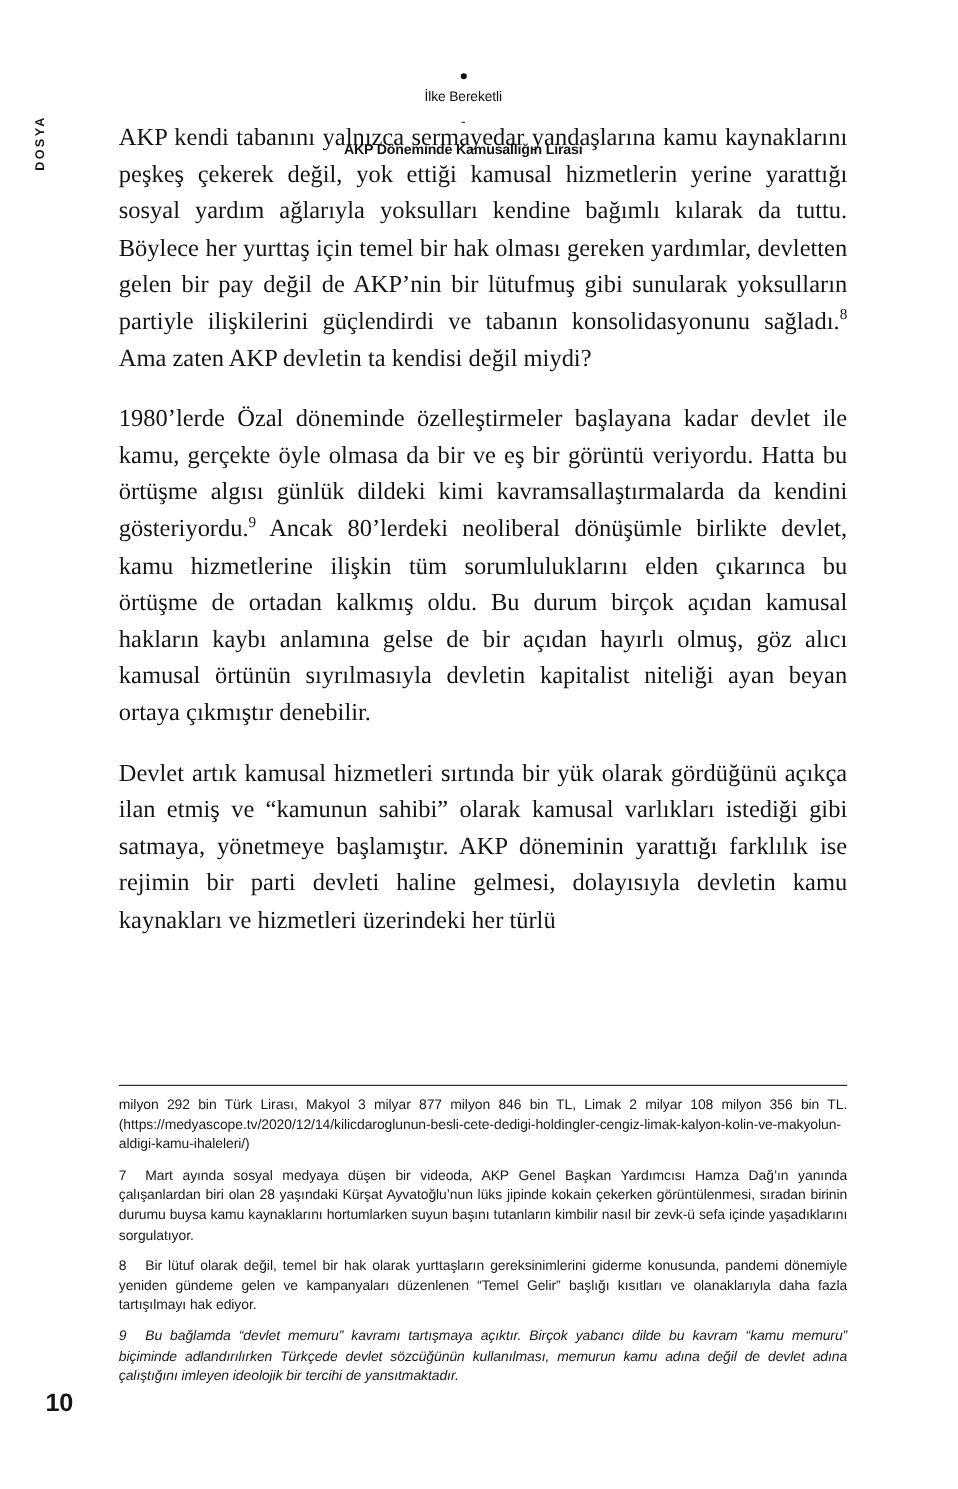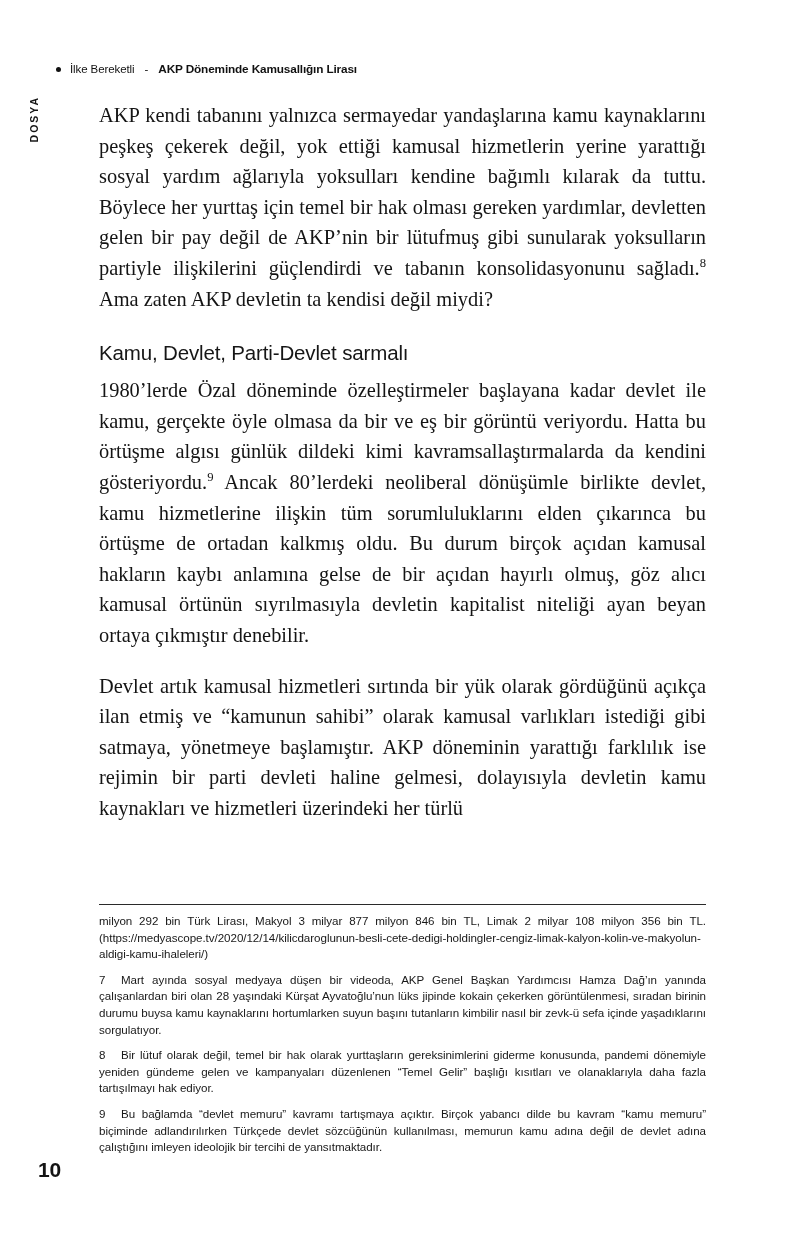--- a/index.html
+++ b/index.html
@@ -29,20 +29,21 @@
   .running-head {
     position: absolute;
     left: 56px;
     top: 60px;
     width: 660px;
     height: 18px;
     display: flex;
     align-items: center;
     gap: 9px;
     font-family: "Liberation Sans", sans-serif;
+    flex-direction: column;
   }
   .bullet-dot {
     width: 5px;
     height: 5px;
     border-radius: 50%;
     background: #111111;
     flex: 0 0 auto;
     margin-top: 1px;
   }
   .rh-author {
@@ -143,21 +144,21 @@
   }
   p.footnote {
     margin: 0 0 9px 0;
     font-family: "Liberation Sans", sans-serif;
     font-size: 11.6px;
     line-height: 16.6px;
     text-align: justify;
     color: #181818;
     letter-spacing: -0.05px;
   }
-  p.footnote:last-child { margin-bottom: 3px; }
+  p.footnote:last-child { margin-bottom: 3px; font-style: italic; }
   p.footnote .fn-num {
     display: inline-block;
     min-width: 22px;
   }
 
   
   .folio {
     position: absolute;
     left: 38px;
     top: 1158px;
@@ -182,21 +183,20 @@
 
   <div class="section-tab">
     <span>DOSYA</span>
   </div>
 
   <div class="text-column">
 
 
     <p class="body-par"><span>AKP kendi tabanını yalnızca sermayedar yandaşlarına kamu kaynaklarını peşkeş çekerek değil, yok ettiği kamusal hizmetlerin yerine yarattığı sosyal yardım ağlarıyla yoksulları kendine bağımlı kılarak da tuttu. Böylece her yurttaş için temel bir hak olması gereken yardımlar, devletten gelen bir pay değil de AKP’nin bir lütufmuş gibi sunularak yoksulların partiyle ilişkilerini güçlendirdi ve tabanın konsolidasyonunu sağladı.</span><sup class="fn">8</sup> <span>Ama zaten AKP devletin ta kendisi değil miydi?</span></p>
 
-    <h2 class="section-heading">Kamu, Devlet, Parti-Devlet sarmalı</h2>
 
     <p class="body-par no-indent"><span>1980’lerde Özal döneminde özelleştirmeler başlayana kadar devlet ile kamu, gerçekte öyle olmasa da bir ve eş bir görüntü veriyordu. Hatta bu örtüşme algısı günlük dildeki kimi kavramsallaştırmalarda da kendini gösteriyordu.</span><sup class="fn">9</sup> <span>Ancak 80’lerdeki neoliberal dönüşümle birlikte devlet, kamu hizmetlerine ilişkin tüm sorumluluklarını elden çıkarınca bu örtüşme de ortadan kalkmış oldu. Bu durum birçok açıdan kamusal hakların kaybı anlamına gelse de bir açıdan hayırlı olmuş, göz alıcı kamusal örtünün sıyrılmasıyla devletin kapitalist niteliği ayan beyan ortaya çıkmıştır denebilir.</span></p>
 
     <p class="body-par">Devlet artık kamusal hizmetleri sırtında bir yük olarak gördüğünü açıkça ilan etmiş ve “kamunun sahibi” olarak kamusal varlıkları istediği gibi satmaya, yönetmeye başlamıştır. AKP döneminin yarattığı farklılık ise rejimin bir parti devleti haline gelmesi, dolayısıyla devletin kamu kaynakları ve hizmetleri üzerindeki her türlü</p>
 
   </div>
 
   <div class="footnotes">
     <div class="footnote-rule"></div>
 

